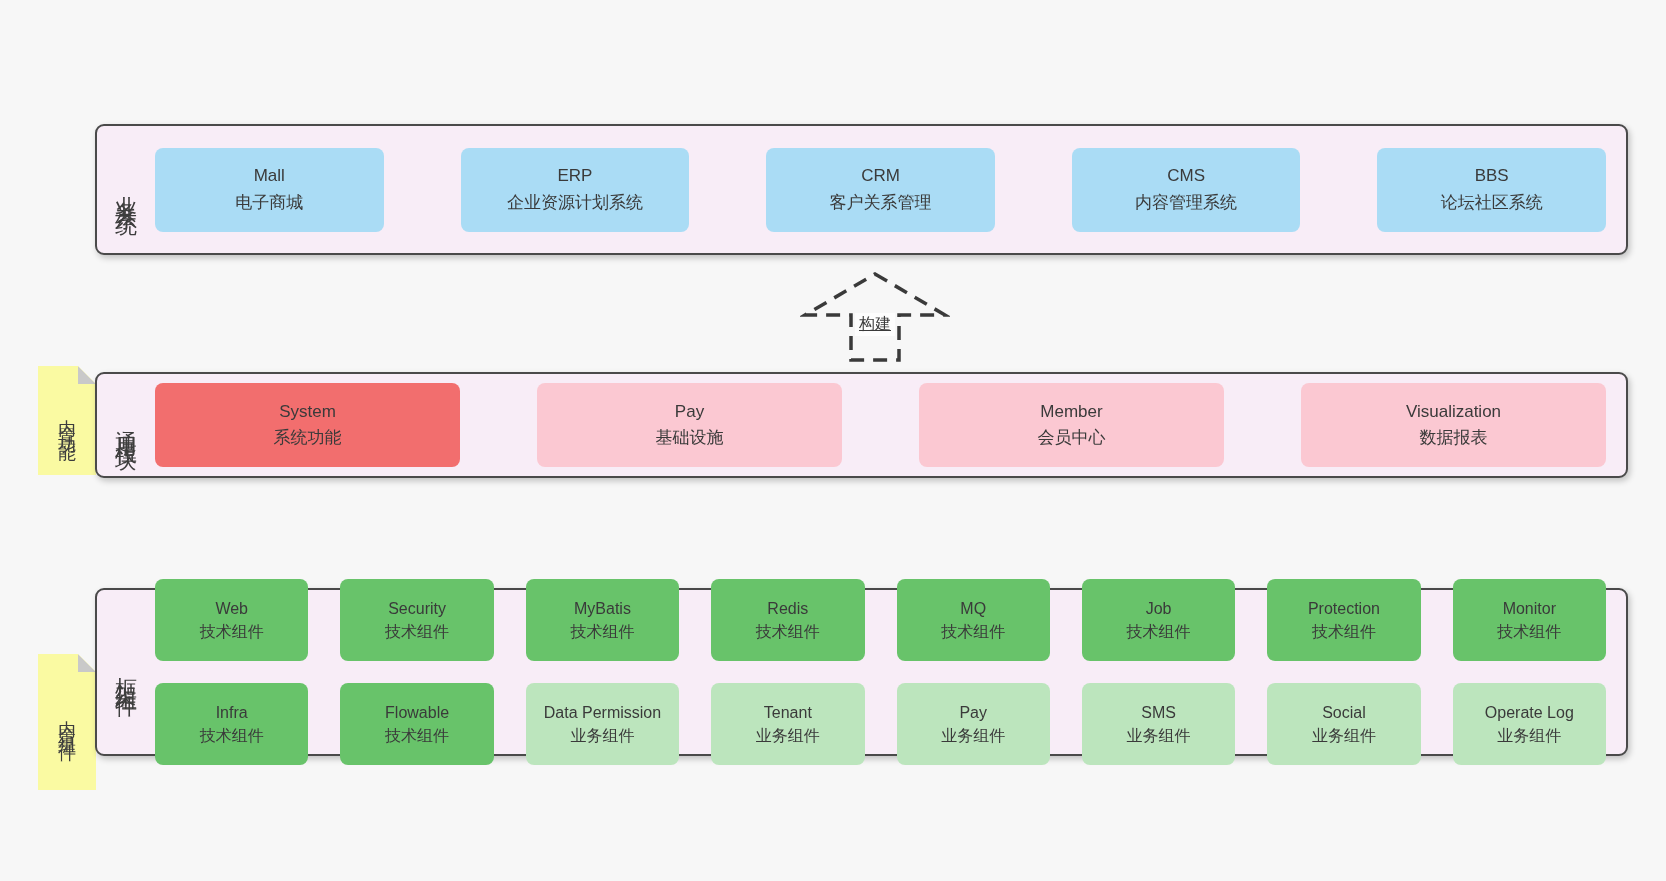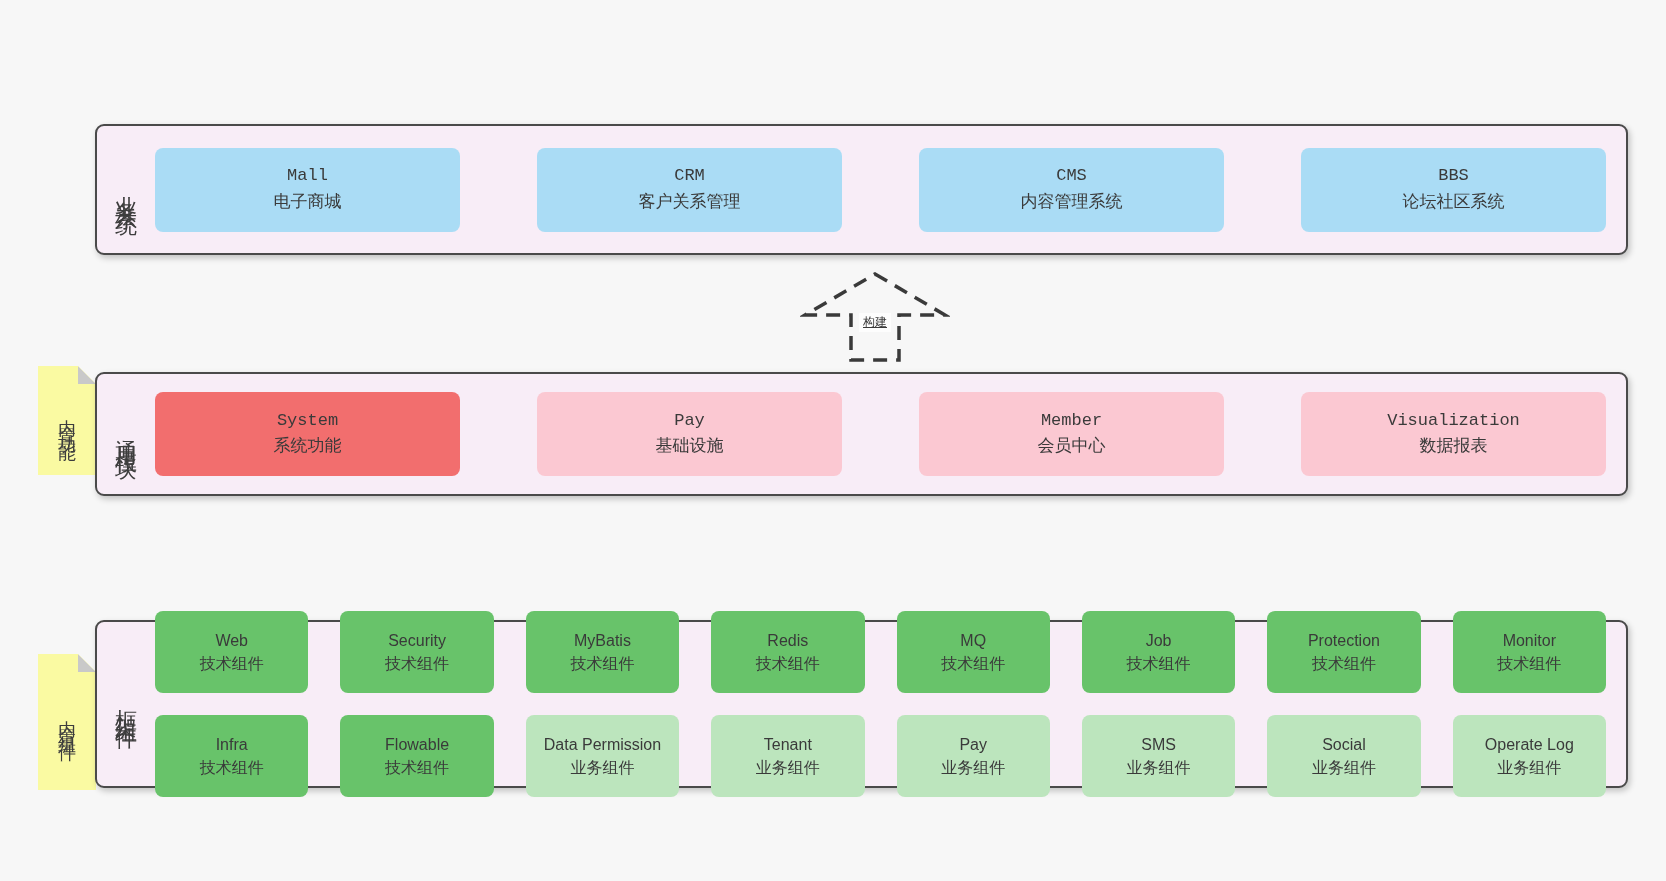--- a/index.html
+++ b/index.html
@@ -21,22 +21,22 @@
     width: 1533px;
     background: #f8edf7;
     border: 2px solid #4a4a4a;
     border-radius: 9px;
     box-shadow: 2px 3px 6px rgba(0,0,0,0.22);
     display: flex;
     align-items: center;
     z-index: 2;
   }
   .panel-business  { top: 124px; height: 131px; }
-  .panel-modules   { top: 372px; height: 124px; }
-  .panel-framework { top: 620px; height: 168px; }
+  .panel-modules   { top: 372px; height: 106px; }
+  .panel-framework { top: 588px; height: 168px; }
 
   .row-label {
     flex: 0 0 58px;
     display: flex;
     align-items: center;
     justify-content: center;
     align-self: stretch;
   }
   .v-text {
     writing-mode: vertical-rl;
@@ -45,21 +45,20 @@
     letter-spacing: 6px;
     color: #3d3d3d;
   }
 
   .boxes {
     flex: 1;
     display: flex;
     gap: 77px;
     padding-right: 20px;
     align-items: center;
-    font-family: Liberation Mono, monospace;
   }
   .box {
     flex: 1;
     height: 84px;
     border-radius: 8px;
     display: flex;
     flex-direction: column;
     align-items: center;
     justify-content: center;
     text-align: center;
@@ -114,38 +113,42 @@
   .arrow-build     { left: 800px; top: 271px; }
   .arrow-implement { left: 806px; top: 517px; }
   .arrow svg { width: 100%; height: 100%; display: block; }
   .arrow-label {
     position: absolute;
     left: 50%;
     top: 42px;
     transform: translateX(-50%);
     background: #fdfdfd;
     padding: 1px 4px;
-    font-size: 12px;
+    font-size: 16px;
     white-space: nowrap;
     text-decoration: underline;
   }
 </style>
 </head>
 <body>
 
 <div class="stage">
 
   <div class="panel panel-business">
     <div class="row-label">
       <span class="v-text">业务系统</span>
     </div>
     <div class="boxes">
       <div class="box blue">
         <div>Mall</div>
         <div>电子商城</div>
+      </div>
+      <div class="box blue">
+        <div>ERP</div>
+        <div>企业资源计划系统</div>
       </div>
       <div class="box blue">
         <div>CRM</div>
         <div>客户关系管理</div>
       </div>
       <div class="box blue">
         <div>CMS</div>
         <div>内容管理系统</div>
       </div>
       <div class="box blue">

